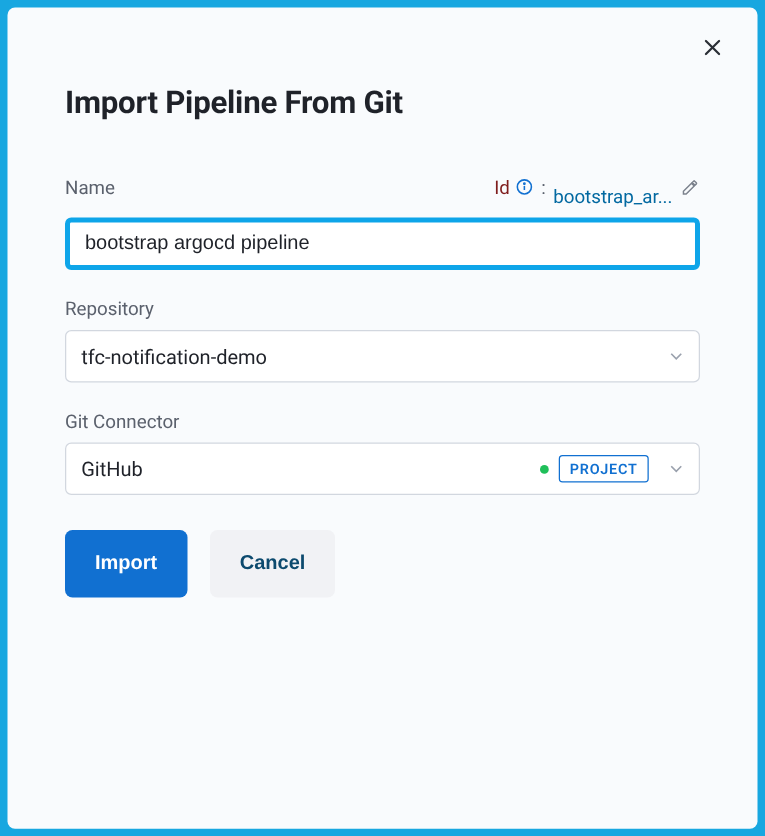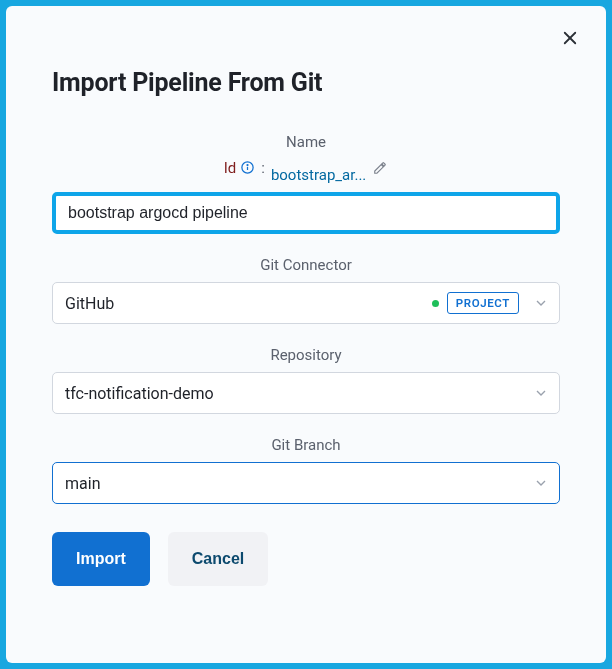--- a/index.html
+++ b/index.html
@@ -37,21 +37,20 @@
     letter-spacing: -0.2px;
     margin-top: 32px;
     margin-bottom: 36px;
   }
   .field { margin-bottom: 22px; }
   .label-row {
     display: flex;
     justify-content: space-between;
     align-items: center;
     margin-bottom: 8px;
-    flex-direction: column;
   }
   .label {
     font-size: 15px;
     color: #5b616d;
     font-weight: 400;
   }
   .id-cluster {
     display: flex;
     align-items: center;
     gap: 4px;
@@ -209,63 +208,50 @@
               <path d="M3 17.25V21h3.75L17.8 9.94l-3.75-3.75L3 17.25zM20.7 7.04a1 1 0 0 0 0-1.41l-2.34-2.34a1 1 0 0 0-1.41 0l-1.83 1.83 3.75 3.75 1.83-1.83z"></path>
             </svg>
         </span>
       </div>
     </div>
     <input class="input" value="bootstrap argocd pipeline" style="">
   </div>
 
   <div class="field">
     <div class="label-row">
+      <span class="label">Repository</span>
+    </div>
+    <div class="select-wrap">
+      <span class="select-value">tfc-notification-demo</span>
+      <span class="chev">
+        <svg viewBox="0 0 24 24" fill="none" stroke="currentColor" stroke-width="2">
+            <polyline points="6 9 12 15 18 9"></polyline>
+          </svg>
+      </span>
+    </div>
+  </div>
+
+  <div class="field">
+    <div class="label-row">
       <span class="label">Git Connector</span>
     </div>
     <div class="select-wrap">
       <span class="select-value">GitHub</span>
       <div class="conn-extra">
         <span class="dot"></span>
         <span class="scope-badge">PROJECT</span>
       </div>
       <span class="chev">
         <svg viewBox="0 0 24 24" fill="none" stroke="currentColor" stroke-width="2">
             <polyline points="6 9 12 15 18 9"></polyline>
           </svg>
       </span>
     </div>
   </div>
 
-  <div class="field">
-    <div class="label-row">
-      <span class="label">Repository</span>
-    </div>
-    <div class="select-wrap">
-      <span class="select-value">tfc-notification-demo</span>
-      <span class="chev">
-        <svg viewBox="0 0 24 24" fill="none" stroke="currentColor" stroke-width="2">
-            <polyline points="6 9 12 15 18 9"></polyline>
-          </svg>
-      </span>
-    </div>
-  </div>
-
-  <div class="field">
-    <div class="label-row">
-      <span class="label">Git Branch</span>
-    </div>
-    <div class="select-wrap focused">
-      <span class="select-value">main</span>
-      <span class="chev">
-        <svg viewBox="0 0 24 24" fill="none" stroke="currentColor" stroke-width="2">
-            <polyline points="6 9 12 15 18 9"></polyline>
-          </svg>
-      </span>
-    </div>
-  </div>
 
 
   <div class="buttons">
     <button class="btn btn-primary">Import</button>
     <button class="btn btn-secondary">Cancel</button>
   </div>
 
 </div>
 
 </body></html>

